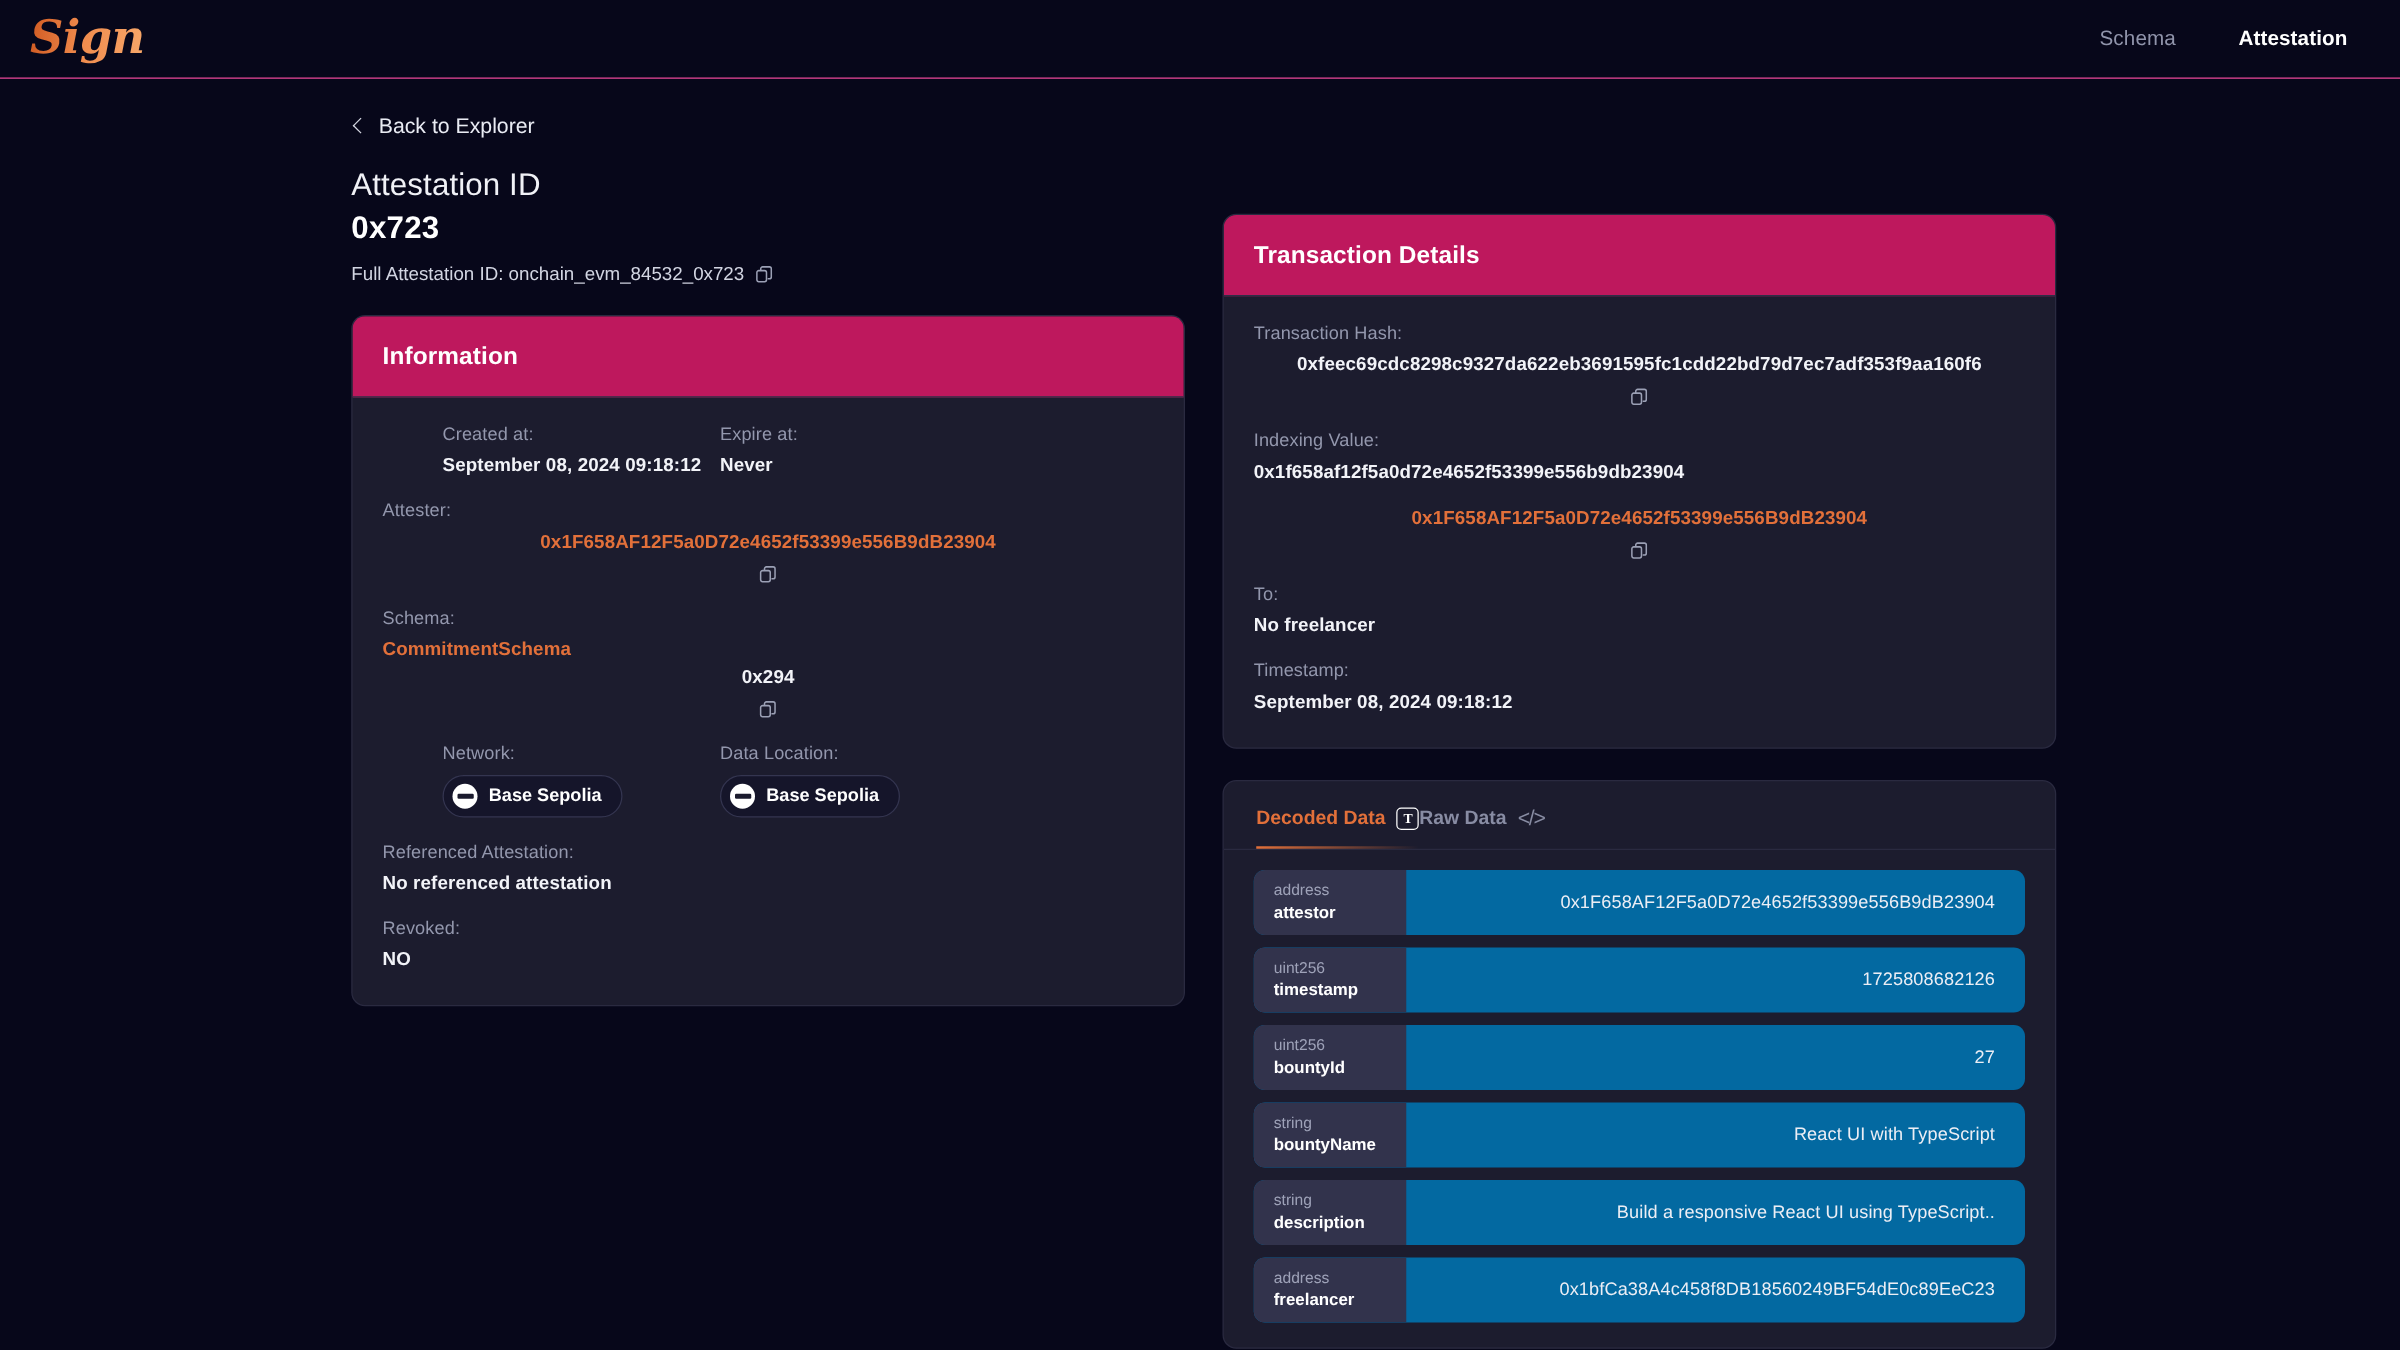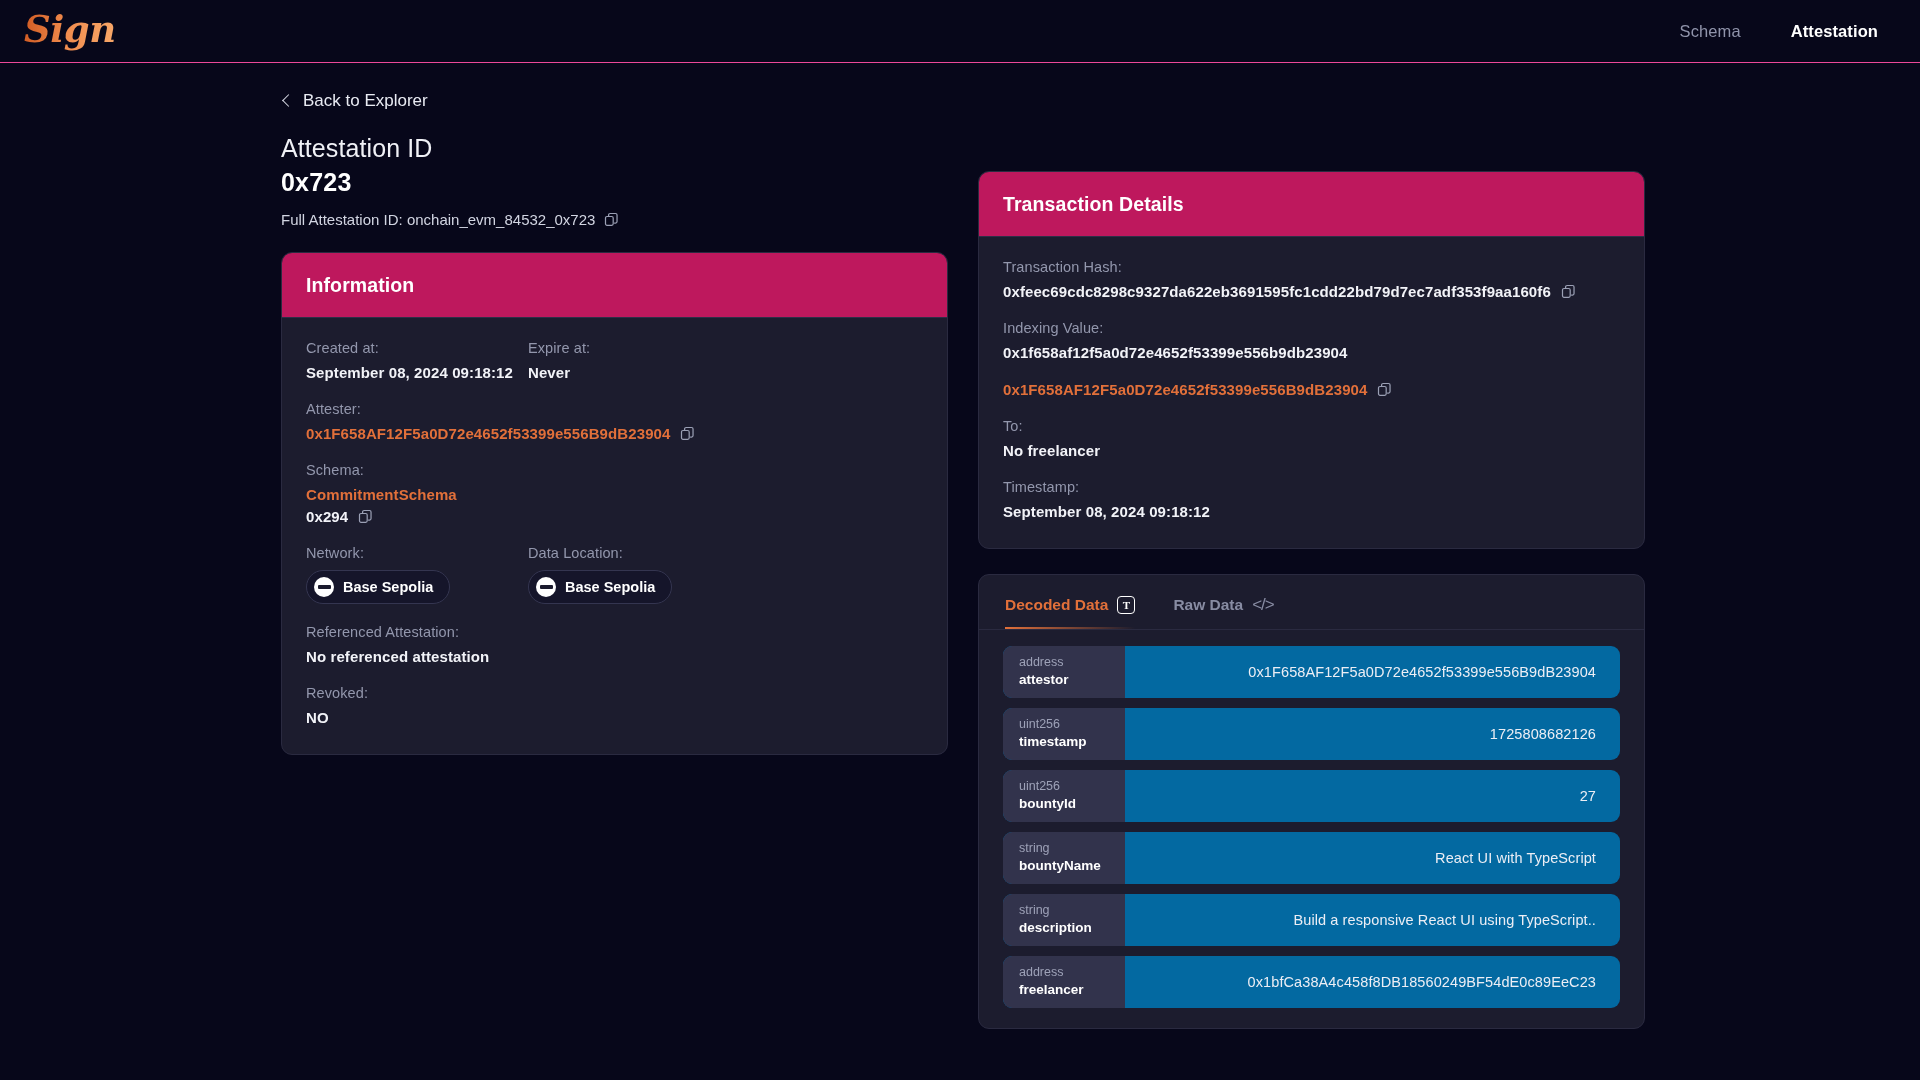--- a/index.html
+++ b/index.html
@@ -105,26 +105,26 @@
     letter-spacing: .1px;
   }
   .card-bd { padding: 22px 24px 28px; }
 
   
   .lbl { font-size: 14.5px; color: #9397ad; letter-spacing: .1px; }
   .val { font-size: 15px; font-weight: 700; color: #f2f3f8; margin-top: 8px; letter-spacing: .1px; }
   .val-link {
     font-size: 15px; font-weight: 700; color: #e2703a;
     margin-top: 8px; letter-spacing: .1px; cursor: pointer;
-    display: flex; align-items: center; gap: 10px;
+    display: flex; align-items: center; gap: 10px; flex-direction: column;
   }
   .field { margin-bottom: 20px; }
   .field:last-child { margin-bottom: 0; }
   .two-col { display: flex; }
-  .two-col > div:first-child { width: 222px; flex: none; }
+  .two-col > div:first-child { width: 222px; flex: none; margin-left: 48px; }
 
   .link-orange { color: #e2703a; cursor: pointer; }
 
   
   .pill {
     display: inline-flex; align-items: center; gap: 9px;
     background: #15152a;
     border: 1px solid #343550;
     border-radius: 999px;
     padding: 6px 16px 6px 7px;
@@ -137,21 +137,21 @@
     background: #ffffff; flex: none;
     display: flex; align-items: center; justify-content: center;
   }
   .chain-ic::after {
     content: ""; width: 13px; height: 3.4px;
     background: #1b1b2e; border-radius: 1px;
   }
 
   
   .tabs {
-    display: flex; align-items: center; gap: 38px;
+    display: flex; align-items: center; 
     padding: 20px 26px 0;
     border-bottom: 1px solid #2a2a40;
   }
   .tab {
     display: flex; align-items: center; gap: 9px;
     padding-bottom: 14px;
     font-size: 15.5px; font-weight: 700;
     color: #888ca3; cursor: pointer;
     position: relative;
   }

